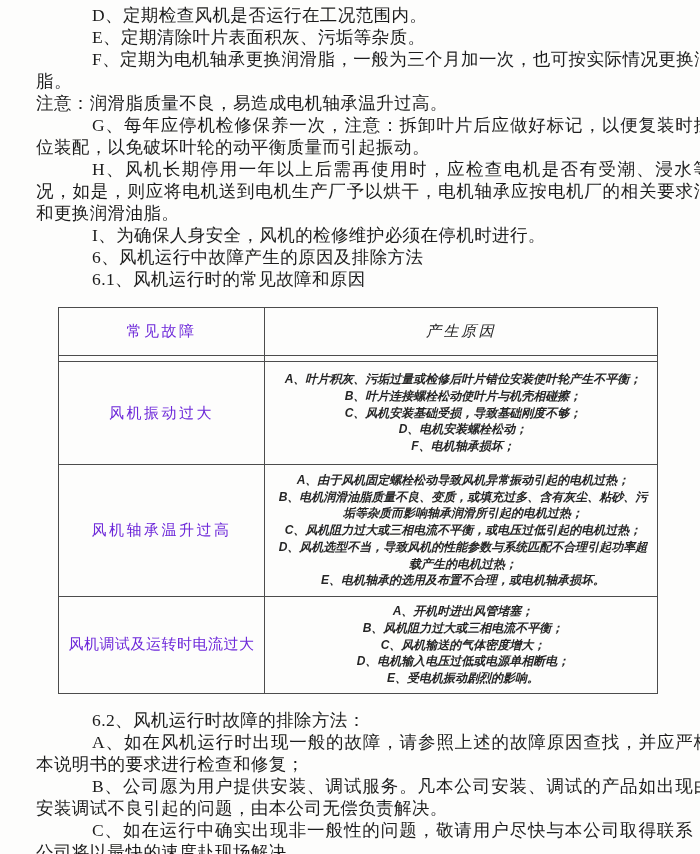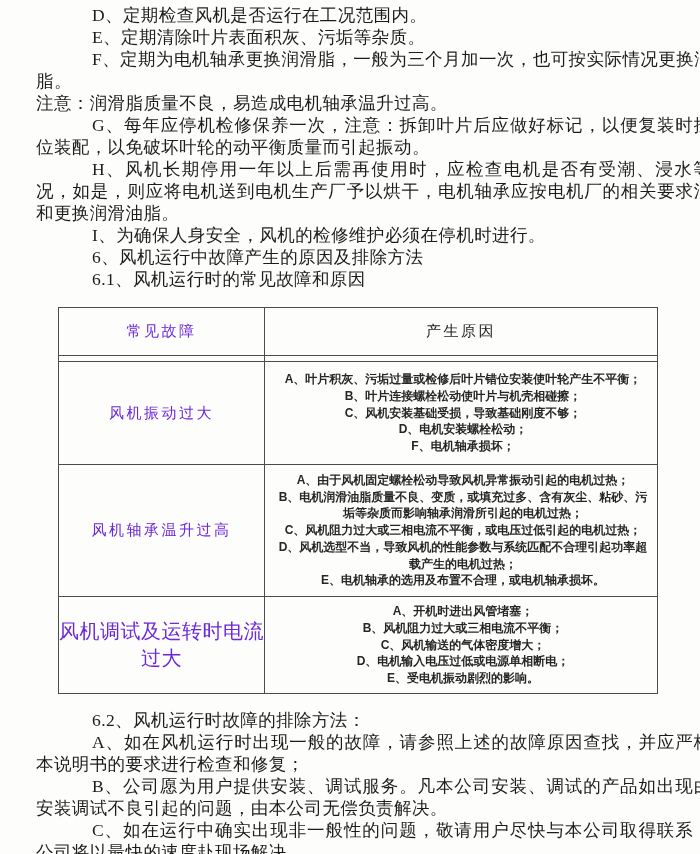--- a/index.html
+++ b/index.html
@@ -46,29 +46,30 @@
     box-sizing: border-box;
     border-right: 1px solid #4c4c4c;
     display: flex;
     align-items: center;
     justify-content: center;
     text-align: center;
     font-size: 15px;
     letter-spacing: 2.5px;
     color: #6d28d9;
   }
-  .fault-cell.long { letter-spacing: 0.5px; font-size: 20px; }
+  .fault-cell.long { letter-spacing: 0.5px; font-size: 15px; }
 
   .causes-cell {
     flex: 1;
     box-sizing: border-box;
     padding: 6px 8px 6px 12px;
     display: flex;
     flex-direction: column;
     justify-content: center;
+    font-style: italic;
   }
 
   .t-header { height: 47px; }
   .t-header .causes-cell {
     font-family: "Liberation Serif", serif;
     font-size: 15px;
     letter-spacing: 2.5px;
     align-items: center;
     justify-content: center;
     text-align: center;

